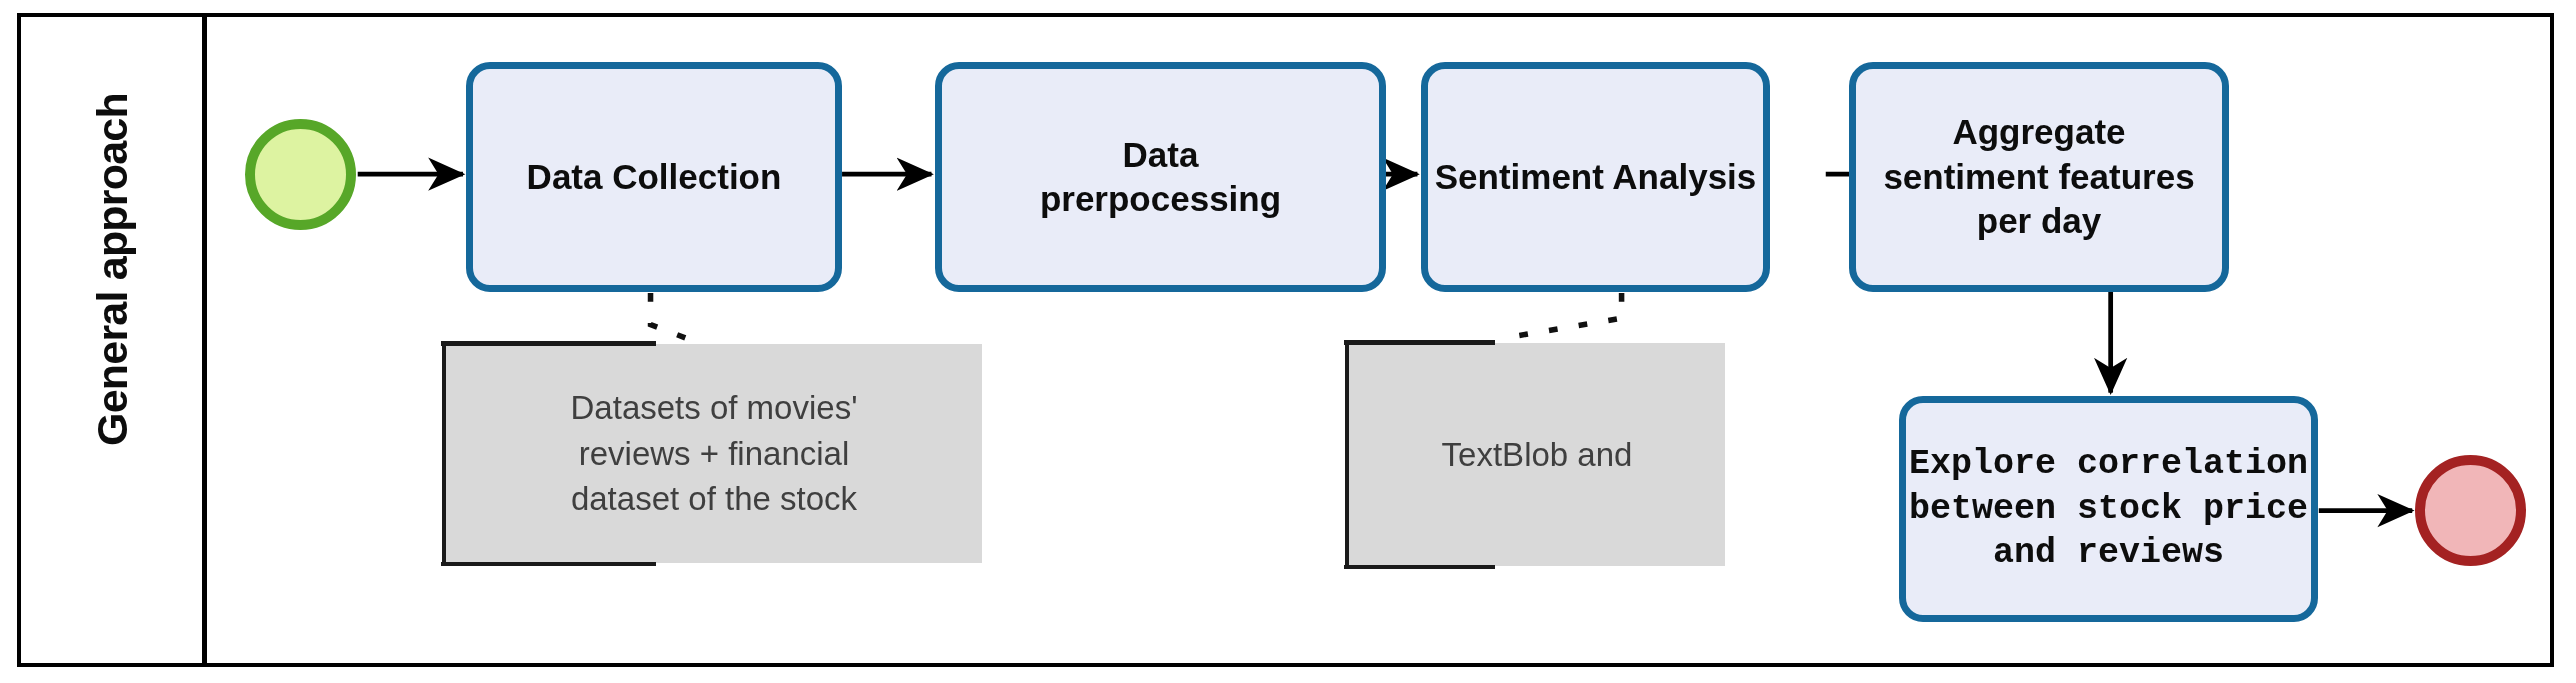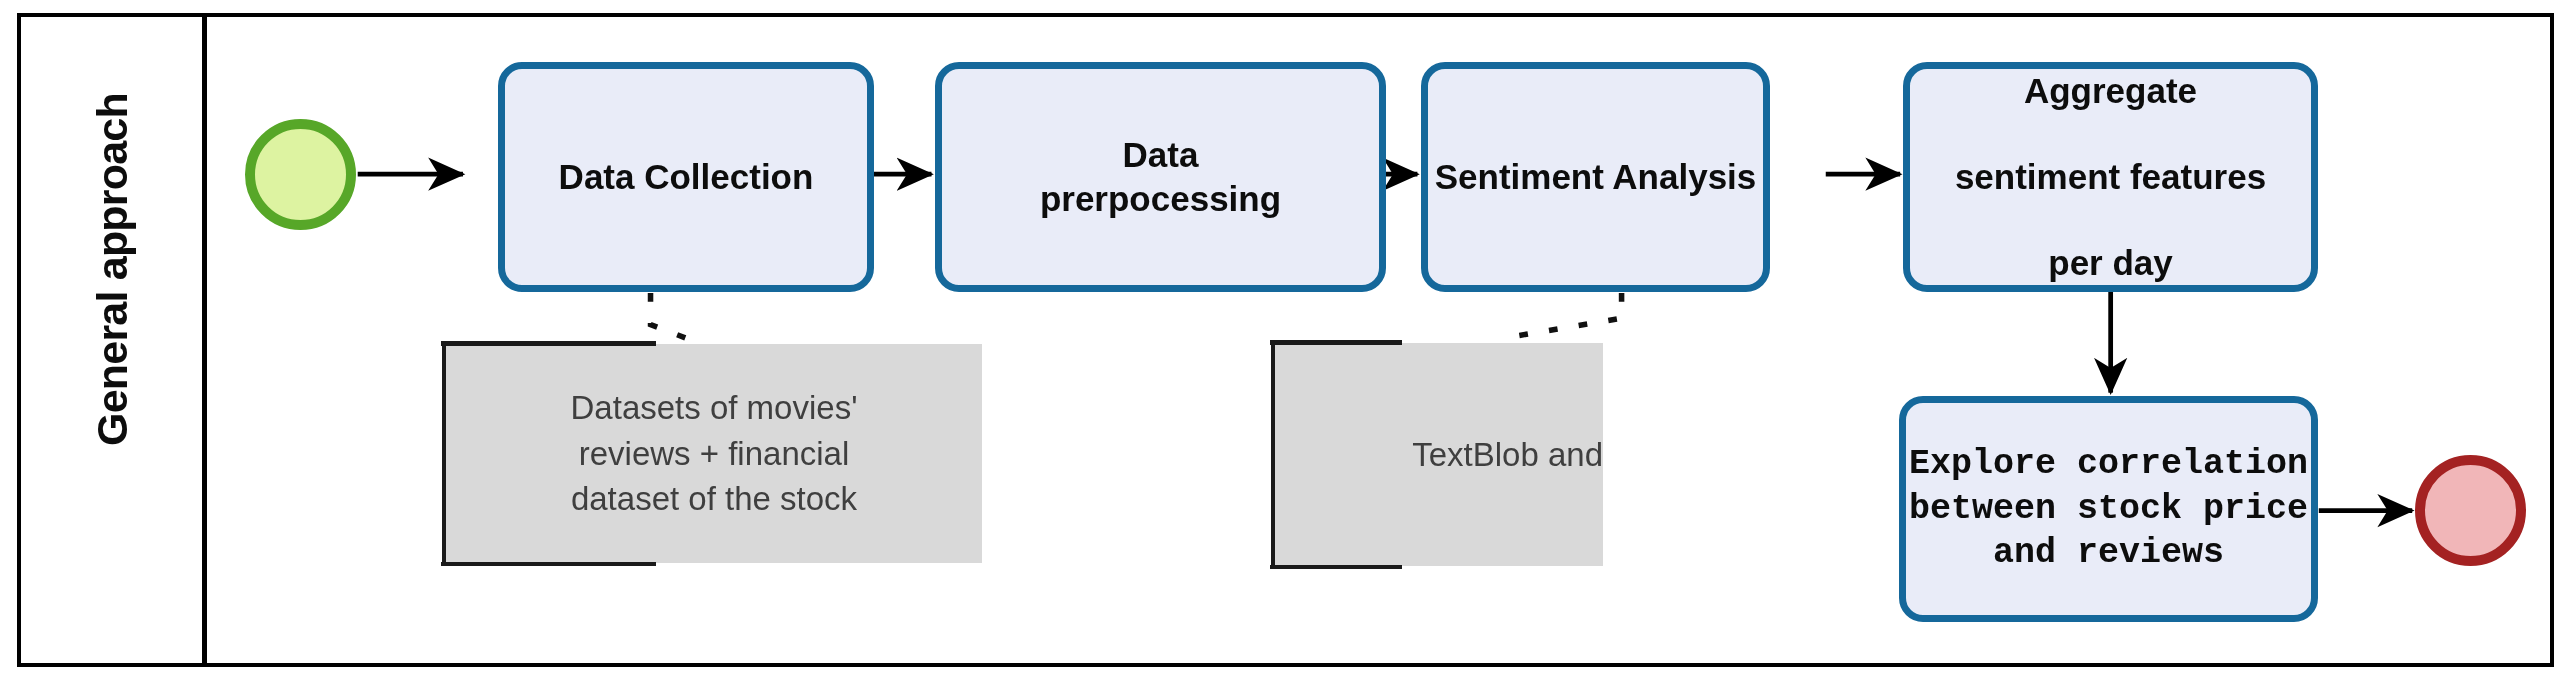--- a/index.html
+++ b/index.html
@@ -14,41 +14,41 @@
         display:flex;align-items:center;justify-content:center;}
   .lane-label{transform:translateY(-70px) rotate(-90deg);transform-origin:center;
         font-weight:bold;font-size:43px;color:#0d0d0d;white-space:nowrap;letter-spacing:-0.8px;}
 
   
   .task{position:absolute;box-sizing:border-box;background:#e9ecf8;border:7.1px solid #15689b;
         border-radius:24px;display:flex;flex-direction:column;align-items:center;
         justify-content:center;text-align:center;font-weight:bold;font-size:35px;
         line-height:1.27;color:#0d0d0d;}
   .task span{display:block;}
-  #t0{left:466px;top:62px;width:376px;height:230px;margin-left:32px;}
+  #t0{left:466px;top:62px;width:376px;height:230px;}
   #t1{left:935px;top:62px;width:451px;height:230px;}
   #t2{left:1421px;top:62px;width:349px;height:230px;}
-  #t3{left:1903px;top:62px;width:415px;height:230px;justify-content:space-between;}
+  #t3{left:1849px;top:62px;width:380px;height:230px;}
   #t4{left:1899px;top:396px;width:419px;height:226px;font-family:Liberation Mono, monospace;}
 
   
   .event{position:absolute;border-radius:50%;box-sizing:border-box;}
   .event.start{left:245px;top:119px;width:111px;height:111px;background:#ddf3a1;border:10.3px solid #57a728;}
   .event.end{left:2415px;top:455px;width:111px;height:111px;background:#f1b6b8;border:10.3px solid #a42222;}
 
   
   .note{position:absolute;box-sizing:border-box;background:#d9d9d9;border-left:4.7px solid #1a1a1a;
         display:flex;flex-direction:column;align-items:center;justify-content:center;
         text-align:center;font-size:33px;line-height:1.38;color:#3f3f3f;}
   .note::before,.note::after{content:"";position:absolute;left:-4.7px;width:40%;height:4.7px;background:#1a1a1a;}
   .note::before{top:-3.2px;}
   .note::after{bottom:-3.2px;}
   .note span{display:block;}
   #n0{left:442px;top:344px;width:540px;height:219px;}
-  #n1{left:1271px;top:343px;width:332px;height:223px;align-items:flex-end;}
+  #n1{left:1345px;top:343px;width:380px;height:223px;}
 
   svg.connectors{position:absolute;left:0;top:0;width:2576px;height:684px;pointer-events:none;}
 </style>
 </head>
 <body>
 
 <div class="canvas">
 
   <div class="pool"></div>
   <div class="lane-divider"></div>

